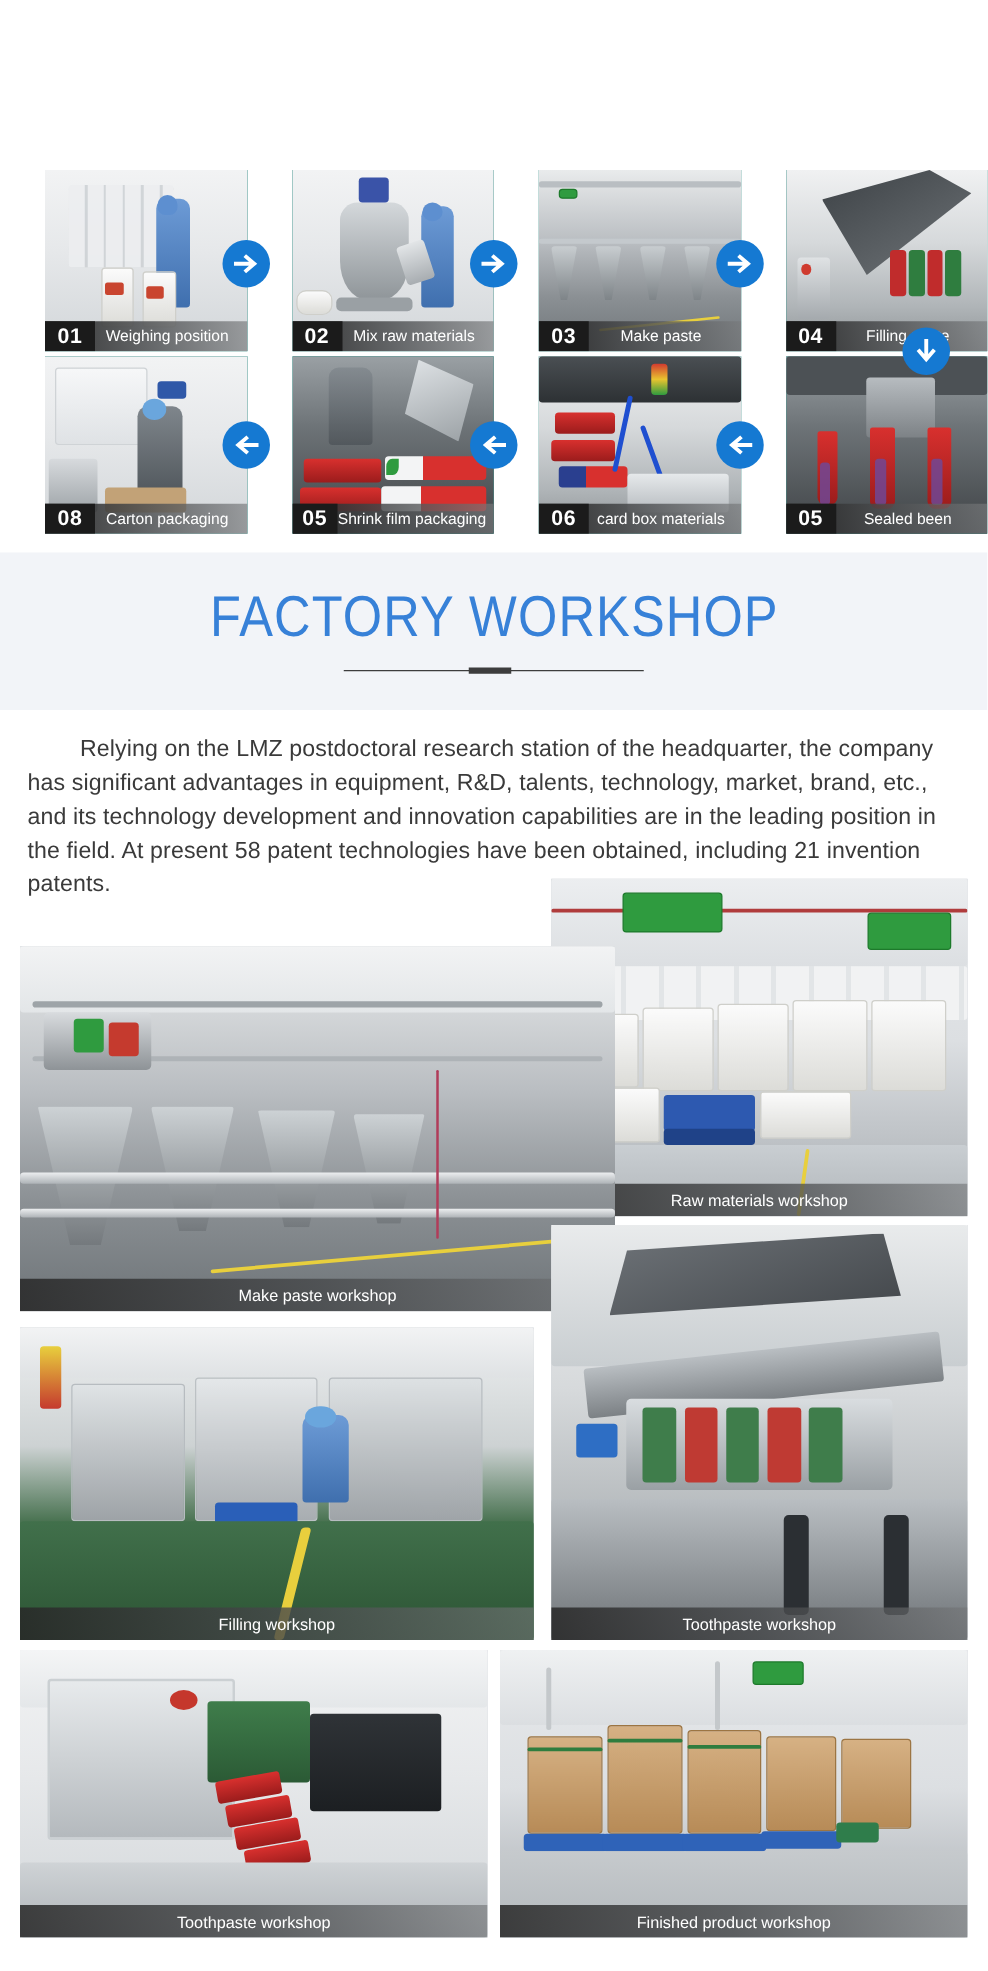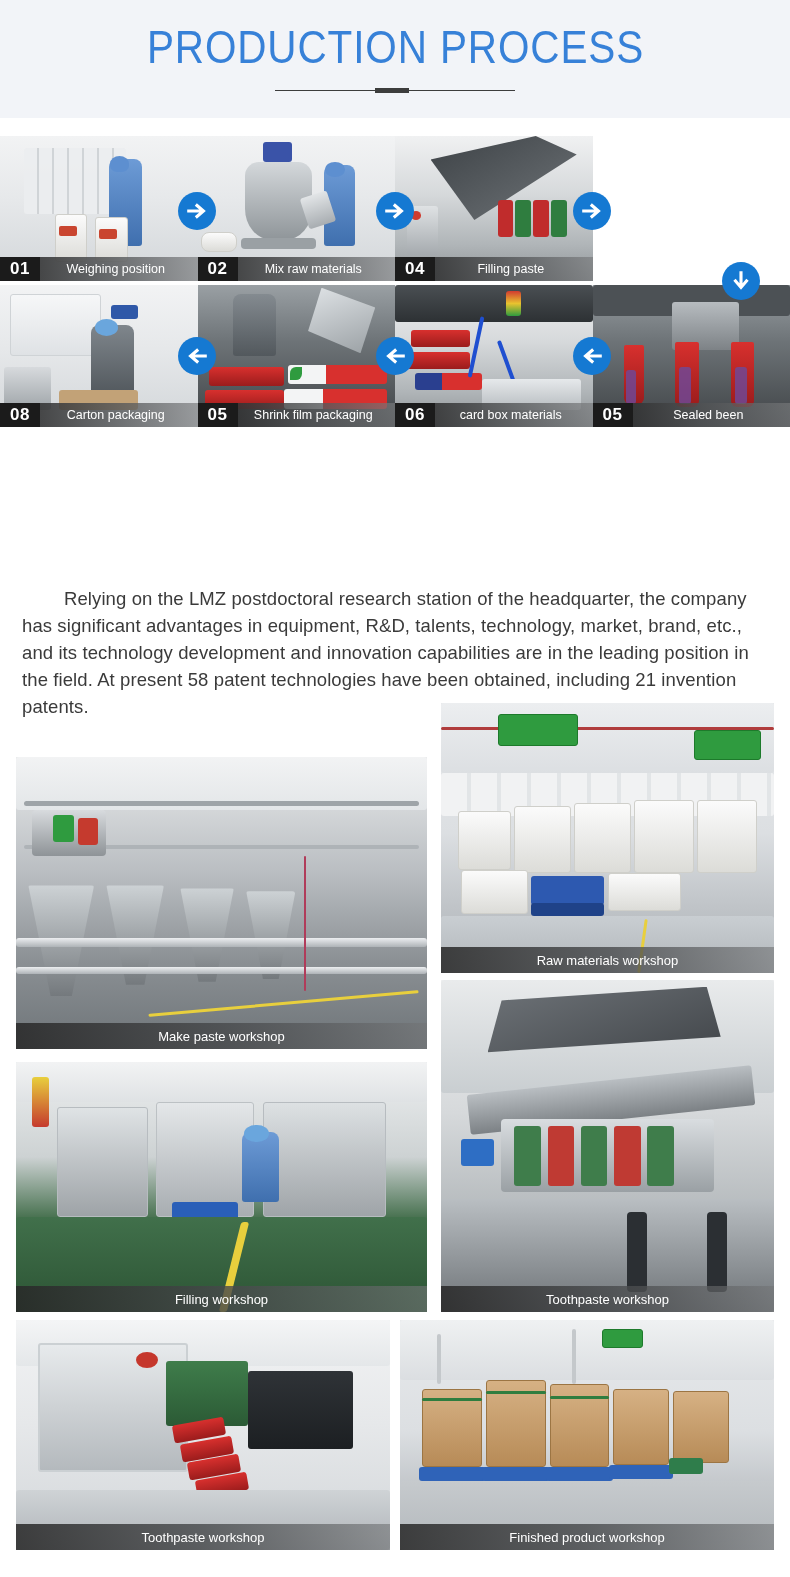--- a/index.html
+++ b/index.html
@@ -38,21 +38,21 @@
   .rule-dash {
     position: absolute; top: 3px; left: 100px; width: 34px; height: 5px;
     background: #3d3d3d;
   }
 
   
   .proc-wrap { position: absolute; left: 0; width: 790px; }
   .proc-row { position: relative; width: 790px; display: flex; }
   .proc-tile {
     position: relative; width: 197.5px; height: 145px;
-    overflow: hidden; background: #0f766e;
+    overflow: hidden; background: #0f766e; margin-left: 36px;
   }
   .proc-row.row2 .proc-tile { height: 142px; }
   .caption-bar {
     position: absolute; left: 0; bottom: 0; width: 100%; height: 24px;
     display: flex; align-items: stretch;
     background: linear-gradient(to right, rgba(36,36,36,0.92), rgba(80,82,84,0.82) 55%, rgba(120,122,124,0.66));
   }
   .step-num {
     width: 40px; background: #1b1b1b; color: #fff;
     font-size: 17px; font-weight: 700;
@@ -110,27 +110,20 @@
   .pallet { background:#2f63b8; }
   .sign-green { background:#2f9b3f; border:1px solid #1d7a2b; }
   .pipe { background: linear-gradient(180deg,#eceef0,#aeb3b7); border-radius: 3px; }
   .floor-yellow { background:#e8cf3d; }
 </style>
 </head>
 <body>
 
 <div class="page">
 
-  <div class="banner" style="top:0; height:118px;">
-    <div class="banner-title">PRODUCTION PROCESS</div>
-    <div class="rule-wrap">
-      <div class="rule-line"></div>
-      <div class="rule-dash"></div>
-    </div>
-  </div>
 
   <div class="proc-wrap" style="top:136px; height:291px;">
 
     <div class="proc-row row1">
 
       <div class="proc-tile">
         <div class="ph f-clean">
           <div class="blob" style="left:12%;top:8%;width:52%;height:46%;background:
                repeating-linear-gradient(90deg,#eceef0 0 13px,#cfd3d6 13px 15px),
                repeating-linear-gradient(0deg,#eceef0 0 14px,#cfd3d6 14px 16px);opacity:.95;"></div>
@@ -156,20 +149,36 @@
           <div class="blob" style="left:64.5%;top:18%;width:10%;height:10%;background:#5d8fd0;border-radius:50%;"></div>
           <div class="blob" style="left:54%;top:40%;width:14%;height:22%;background:linear-gradient(180deg,#e2e5e7,#a8adb1);transform:rotate(-18deg);"></div>
           <div class="blob bagstack" style="left:2%;top:66%;width:18%;height:14%;border-radius:8px;"></div>
         </div>
         <div class="caption-bar">
           <div class="step-num">02</div>
           <div class="step-label">Mix raw materials</div>
         </div>
       </div>
 
+      <div class="proc-tile">
+        <div class="ph f-steel">
+          <div class="blob" style="left:0;top:6%;width:100%;height:4%;background:#b9bec2;"></div>
+          <div class="blob" style="left:0;top:38%;width:100%;height:3%;background:#c4c9cd;"></div>
+          <div class="blob" style="left:6%;top:42%;width:13%;height:30%;background:linear-gradient(180deg,#c8cdd0,#7e8488);clip-path:polygon(0 0,100% 0,62% 100%,38% 100%);"></div>
+          <div class="blob" style="left:28%;top:42%;width:13%;height:30%;background:linear-gradient(180deg,#c8cdd0,#7e8488);clip-path:polygon(0 0,100% 0,62% 100%,38% 100%);"></div>
+          <div class="blob" style="left:50%;top:42%;width:13%;height:30%;background:linear-gradient(180deg,#c8cdd0,#7e8488);clip-path:polygon(0 0,100% 0,62% 100%,38% 100%);"></div>
+          <div class="blob" style="left:72%;top:42%;width:13%;height:30%;background:linear-gradient(180deg,#c8cdd0,#7e8488);clip-path:polygon(0 0,100% 0,62% 100%,38% 100%);"></div>
+          <div class="blob floor-yellow" style="left:30%;top:84%;width:60%;height:2px;transform:rotate(-6deg);"></div>
+          <div class="blob sign-green" style="left:10%;top:10%;width:9%;height:6%;"></div>
+        </div>
+        <div class="caption-bar">
+          <div class="step-num">03</div>
+          <div class="step-label">Make paste</div>
+        </div>
+      </div>
 
       <div class="proc-tile">
         <div class="ph f-line">
           <div class="blob" style="left:18%;top:0;width:74%;height:58%;background:linear-gradient(150deg,#3d4246,#6f7478);clip-path:polygon(0 28%,72% 0,100% 22%,30% 100%);"></div>
           <div class="blob" style="left:52%;top:44%;width:8%;height:26%;background:#c02c2c;"></div>
           <div class="blob" style="left:61%;top:44%;width:8%;height:26%;background:#2f7d3f;"></div>
           <div class="blob" style="left:70%;top:44%;width:8%;height:26%;background:#c02c2c;"></div>
           <div class="blob" style="left:79%;top:44%;width:8%;height:26%;background:#2f7d3f;"></div>
           <div class="blob" style="left:6%;top:48%;width:16%;height:34%;background:linear-gradient(180deg,#dfe2e4,#a5aaae);"></div>
           <div class="blob" style="left:8%;top:52%;width:5%;height:6%;background:#cf3b2f;border-radius:50%;"></div>
@@ -280,20 +289,27 @@
           </svg>
       </div>
       <div class="arrow" style="left:573px; top:52px;">
         <svg viewBox="0 0 24 24">
             <path d="M21 12H7M12 6l-7 6 7 6" fill="none" stroke="#fff" stroke-width="3.4" stroke-linecap="square"></path>
           </svg>
       </div>
     </div>
   </div>
 
+  <div class="banner" style="top:442px; height:126px;">
+    <div class="banner-title">FACTORY WORKSHOP</div>
+    <div class="rule-wrap">
+      <div class="rule-line"></div>
+      <div class="rule-dash"></div>
+    </div>
+  </div>
 
   <div class="para">Relying on the LMZ postdoctoral research station of the headquarter, the company has significant advantages in equipment, R&amp;D, talents, technology, market, brand, etc., and its technology development and innovation capabilities are in the leading position in the field. At present 58 patent technologies have been obtained, including 21 invention patents.</div>
 
   <div class="photo" style="left:441px; top:703px; width:333px; height:270px;">
     <div class="ph f-ware">
       <div class="blob" style="left:0;top:0;width:100%;height:26%;background:linear-gradient(180deg,#eceef0,#dcdfe2);"></div>
       <div class="blob" style="left:0;top:9%;width:100%;height:3px;background:#b03c3c;"></div>
       <div class="blob sign-green" style="left:17%;top:4%;width:24%;height:12%;"></div>
       <div class="blob sign-green" style="left:76%;top:10%;width:20%;height:11%;"></div>
       <div class="blob" style="left:0;top:26%;width:100%;height:16%;background:repeating-linear-gradient(90deg,#f1f2f3 0 26px,#e2e5e7 26px 30px);"></div>
@@ -305,21 +321,21 @@
       <div class="blob bagstack" style="left:6%;top:62%;width:20%;height:16%;"></div>
       <div class="blob" style="left:27%;top:64%;width:22%;height:11%;background:#2d59b0;"></div>
       <div class="blob" style="left:27%;top:74%;width:22%;height:5%;background:#1f4288;"></div>
       <div class="blob bagstack" style="left:50%;top:63%;width:22%;height:14%;"></div>
       <div class="blob" style="left:0;top:79%;width:100%;height:21%;background:linear-gradient(180deg,#c9ced2,#b0b5b9);"></div>
       <div class="blob floor-yellow" style="left:60%;top:80%;width:3px;height:20%;transform:rotate(8deg);"></div>
     </div>
     <div class="pcap">Raw materials workshop</div>
   </div>
 
-  <div class="photo" style="left:16px; top:757px; width:411px; height:292px;">
+  <div class="photo" style="left:16px; top:757px; width:476px; height:292px;">
     <div class="ph f-steel">
       <div class="blob" style="left:0;top:0;width:100%;height:18%;background:linear-gradient(180deg,#f2f3f4,#e3e6e8);"></div>
       <div class="blob" style="left:2%;top:15%;width:96%;height:5px;background:#9ea4a8;"></div>
       <div class="blob" style="left:2%;top:30%;width:96%;height:4px;background:#aeb3b7;"></div>
       <div class="blob" style="left:4%;top:18%;width:18%;height:16%;background:linear-gradient(180deg,#d8dbde,#8e9397);border-radius:4px;"></div>
       <div class="blob" style="left:9%;top:20%;width:5%;height:9%;background:#2f9b3f;"></div>
       <div class="blob" style="left:15%;top:21%;width:5%;height:9%;background:#c53a2e;"></div>
       <div class="blob" style="left:3%;top:44%;width:16%;height:38%;background:linear-gradient(180deg,#cdd2d5,#74797d);clip-path:polygon(0 0,100% 0,66% 100%,34% 100%);"></div>
       <div class="blob" style="left:22%;top:44%;width:14%;height:34%;background:linear-gradient(180deg,#cdd2d5,#74797d);clip-path:polygon(0 0,100% 0,66% 100%,34% 100%);"></div>
       <div class="blob" style="left:40%;top:45%;width:13%;height:32%;background:linear-gradient(180deg,#cdd2d5,#74797d);clip-path:polygon(0 0,100% 0,66% 100%,34% 100%);"></div>

